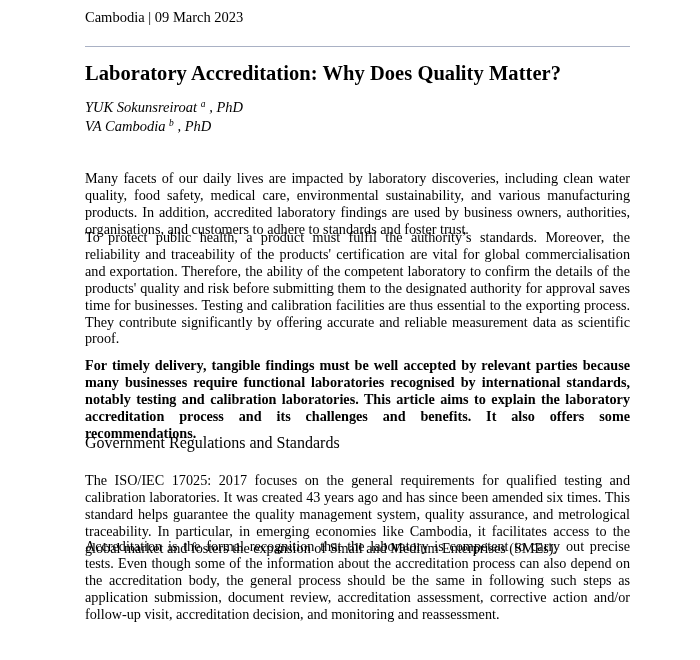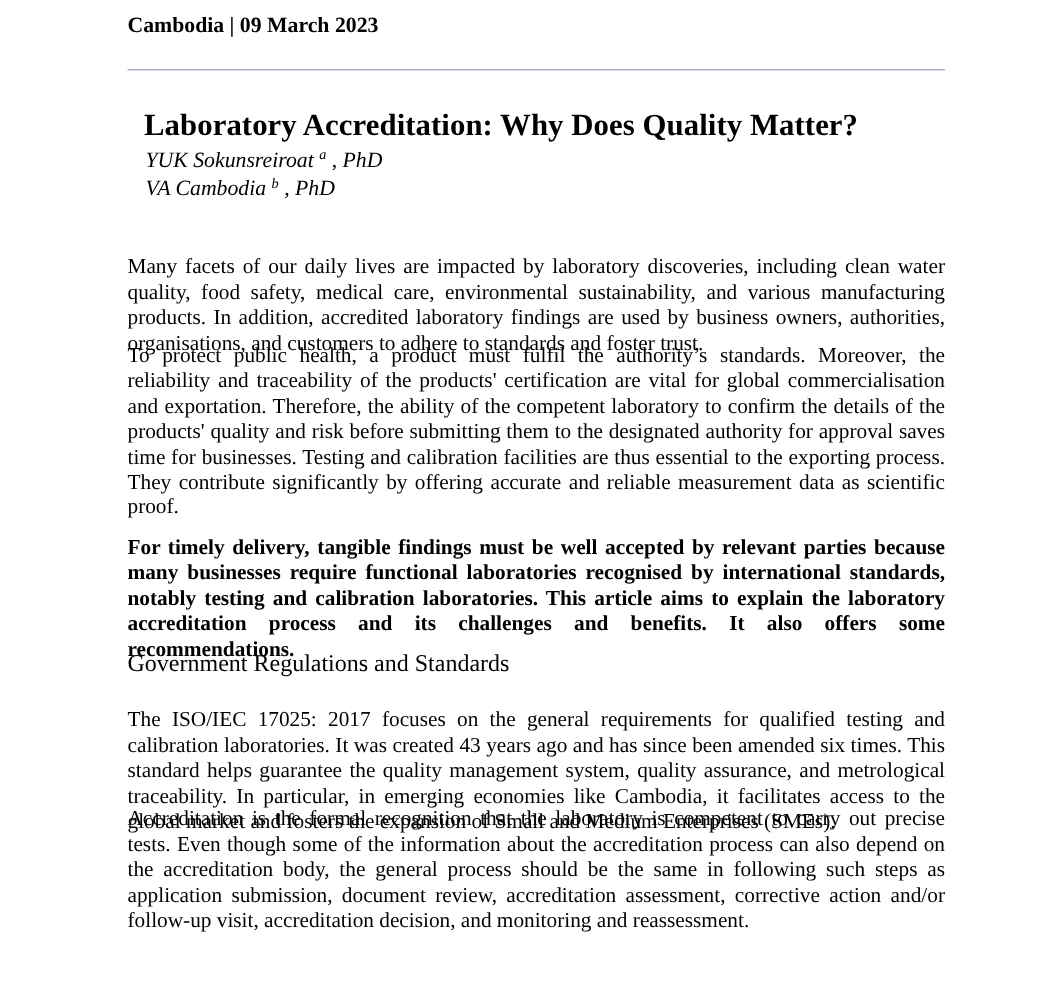--- a/index.html
+++ b/index.html
@@ -1,42 +1,42 @@
 <!DOCTYPE html>
 <html><head>
 <meta charset="utf-8">
 <style>
   html, body { margin: 0; padding: 0; background: #ffffff; }
   body { width: 700px; height: 660px; overflow: hidden; position: relative;
          font-family: "Liberation Serif", "DejaVu Serif", serif; color: #000; }
   .page { position: absolute; left: 85px; top: 0; width: 545px; }
-  .dateline { position: absolute; top: 9px; left: 0; font-weight: bold; font-size: 14.5px; white-space: nowrap; }
+  .dateline { position: absolute; top: 9px; left: 0; font-weight: normal; font-size: 14.5px; white-space: nowrap; }
   .rule { position: absolute; top: 46px; left: 0; width: 545px; height: 0; border-top: 1px solid #a9b1c4; }
   .title { position: absolute; top: 62px; left: 0; font-weight: bold; font-size: 20.5px; white-space: nowrap; letter-spacing: 0.05px; }
-  .author { position: absolute; left: 12px; font-style: italic; font-size: 14.5px; white-space: nowrap; }
+  .author { position: absolute; left: 0; font-style: italic; font-size: 14.5px; white-space: nowrap; }
   .author sup { font-size: 9.5px; vertical-align: 5px; line-height: 0; }
   .a1 { top: 99px; }
   .a2 { top: 118px; }
   .para { position: absolute; left: 0; width: 545px; font-size: 14.2px; line-height: 16.9px;
           text-align: justify; margin: 0; }
   .p1 { top: 150px; margin-top: 20px; }
   .p2 { top: 229px; }
   .p3 { top: 357px; font-weight: bold; }
   .heading { position: absolute; left: 0; top: 434px; font-weight: normal; font-size: 16px; white-space: nowrap; }
   .p4 { top: 472px; }
   .p5 { top: 538px; }
 </style>
 </head>
 <body>
 
 <div class="page">
   <div class="dateline">Cambodia | 09 March 2023</div>
   <div class="rule"></div>
 
-  <h1 class="title" style="margin:11px">Laboratory Accreditation: Why Does Quality Matter?</h1>
+  <h1 class="title" style="margin:0">Laboratory Accreditation: Why Does Quality Matter?</h1>
 
   <div class="author a1"><span>YUK Sokunsreiroat</span>&nbsp;<sup>a</sup><span> , PhD</span></div>
   <div class="author a2"><span>VA Cambodia</span>&nbsp;<sup>b</sup><span> , PhD</span></div>
 
   <p class="para p1">Many facets of our daily lives are impacted by laboratory discoveries, including clean water quality, food safety, medical care, environmental sustainability, and various manufacturing products. In addition, accredited laboratory findings are used by business owners, authorities, organisations, and customers to adhere to standards and foster trust.</p>
   <p class="para p2">To protect public health, a product must fulfil the authority’s standards. Moreover, the reliability and traceability of the products' certification are vital for global commercialisation and exportation. Therefore, the ability of the competent laboratory to confirm the details of the products' quality and risk before submitting them to the designated authority for approval saves time for businesses. Testing and calibration facilities are thus essential to the exporting process. They contribute significantly by offering accurate and reliable measurement data as scientific proof.</p>
   <p class="para p3">For timely delivery, tangible findings must be well accepted by relevant parties because many businesses require functional laboratories recognised by international standards, notably testing and calibration laboratories. This article aims to explain the laboratory accreditation process and its challenges and benefits. It also offers some recommendations.</p>
 
   <h2 class="heading" style="margin:0">Government Regulations and Standards</h2>
   <p class="para p4">The ISO/IEC 17025: 2017 focuses on the general requirements for qualified testing and calibration laboratories. It was created 43 years ago and has since been amended six times. This standard helps guarantee the quality management system, quality assurance, and metrological traceability. In particular, in emerging economies like Cambodia,  it facilitates access to the global market and fosters the expansion of Small and Medium Enterprises (SMEs).</p>

